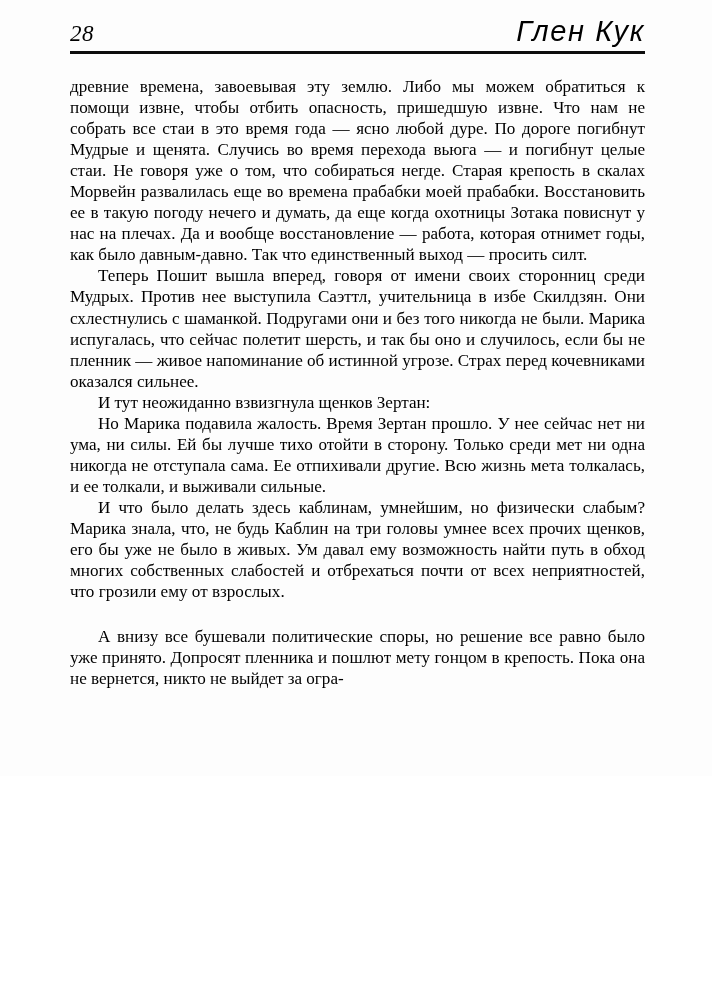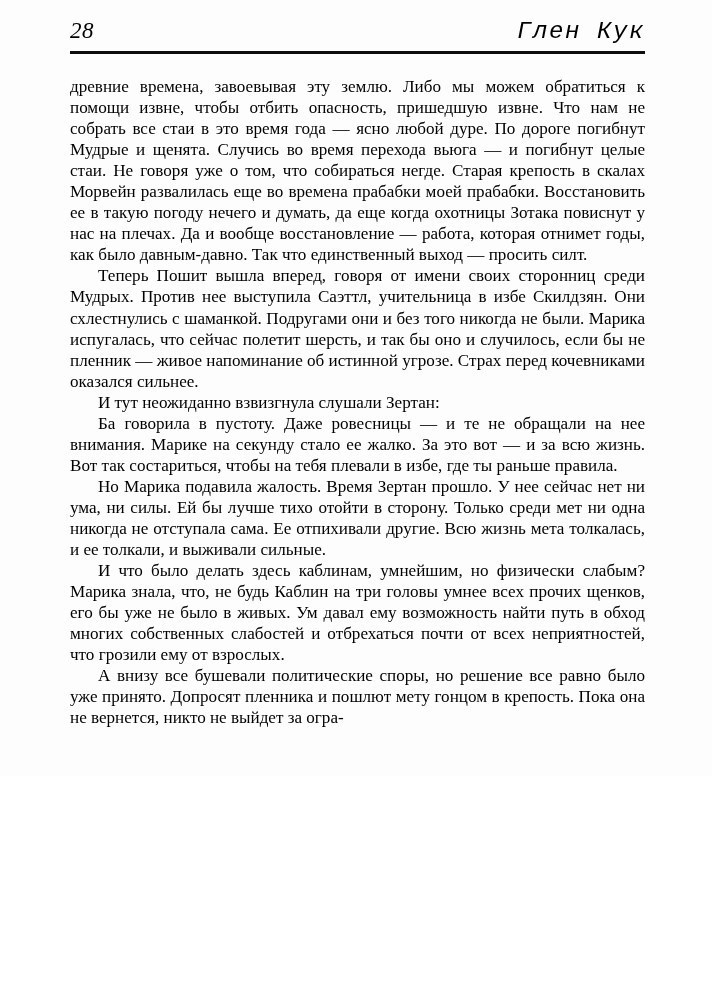--- a/index.html
+++ b/index.html
@@ -37,24 +37,24 @@
   }
   .folio {
     font-style: italic;
     font-size: 23px;
     line-height: 26px;
     letter-spacing: 0.5px;
     font-family: "Liberation Serif", "DejaVu Serif", serif;
   }
   .book-author {
     font-style: italic;
-    font-size: 24px;
+    font-size: 29px;
     line-height: 26px;
     letter-spacing: 1.6px;
-    font-family: Liberation Mono, monospace;
+    font-family: Liberation Sans, sans-serif;
   }
   .head-rule {
     position: absolute;
     left: 70px;
     top: 51px;
     width: 575px;
     height: 3px;
     background: #0d0d0d;
   }
 
@@ -74,37 +74,37 @@
     letter-spacing: 0px;
     word-spacing: 0px;
     font-family: "Liberation Serif", "DejaVu Serif", serif;
     hyphens: manual;
   }
   .para.cont {
     text-indent: 0;
   }
   .para:last-child {
     text-align: justify;
+    margin-top: 24px;
   }
 </style>
 </head>
 <body>
 
 <div class="page">
 
   <div class="running-head">
     <span class="folio">28</span>
     <span class="book-author">Глен Кук</span>
   </div>
 
   <div class="head-rule"></div>
 
   <div class="textblock">
     <p class="para cont">древние времена, завоевывая эту землю. Либо мы можем обратиться к помощи извне, чтобы отбить опасность, пришедшую извне. Что нам не собрать все стаи в это время года — ясно любой дуре. По дороге погибнут Мудрые и щенята. Случись во время перехода вьюга — и погибнут целые стаи. Не говоря уже о том, что собираться негде. Старая крепость в скалах Морвейн развалилась еще во времена прабабки моей прабабки. Восстановить ее в такую погоду нечего и думать, да еще когда охотницы Зотака повиснут у нас на плечах. Да и вообще восстановление — работа, которая отнимет годы, как было давным-давно. Так что единственный выход — просить силт.</p>
     <p class="para">Теперь Пошит вышла вперед, говоря от имени своих сторонниц среди Мудрых. Против нее выступила Саэттл, учительница в избе Скилдзян. Они схлестнулись с шаманкой. Подругами они и без того никогда не были. Марика испугалась, что сейчас полетит шерсть, и так бы оно и случилось, если бы не пленник — живое напоминание об истинной угрозе. Страх перед кочевниками оказался сильнее.</p>
-    <p class="para">И тут неожиданно взвизгнула слушали Зертан:</p>
-    <p class="para">Ба говорила в пустоту. Даже ровесницы — и те не обращали на нее внимания. Марике на секунду стало ее жалко. За это вот — и за всю жизнь. Вот так состариться, чтобы на тебя плевали в избе, где ты раньше правила.</p>
+    <p class="para">И тут неожиданно взвизгнула щенков Зертан:</p>
     <p class="para">Но Марика подавила жалость. Время Зертан прошло. У нее сейчас нет ни ума, ни силы. Ей бы лучше тихо отойти в сторону. Только среди мет ни одна никогда не отступала сама. Ее отпихивали другие. Всю жизнь мета толкалась, и ее толкали, и выживали сильные.</p>
     <p class="para">И что было делать здесь каблинам, умнейшим, но физически слабым? Марика знала, что, не будь Каблин на три головы умнее всех прочих щенков, его бы уже не было в живых. Ум давал ему возможность найти путь в обход многих собственных слабостей и отбрехаться почти от всех неприятностей, что грозили ему от взрослых.</p>
     <p class="para">А внизу все бушевали политические споры, но решение все равно было уже принято. Допросят пленника и пошлют мету гонцом в крепость. Пока она не вернется, никто не выйдет за огра-</p>
   </div>
 
 </div>
 
 </body></html>

